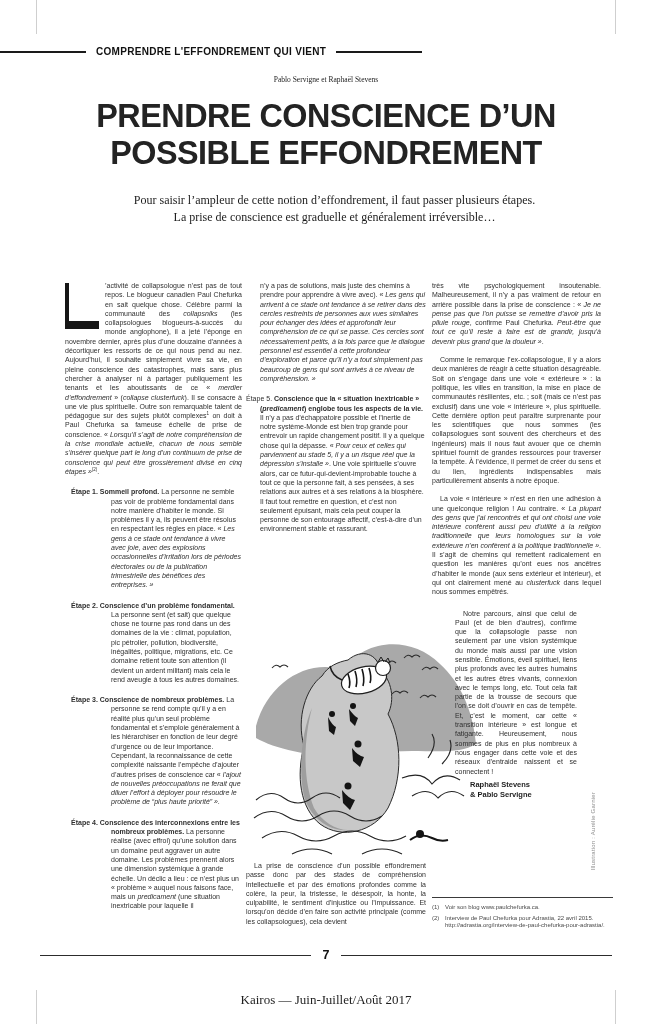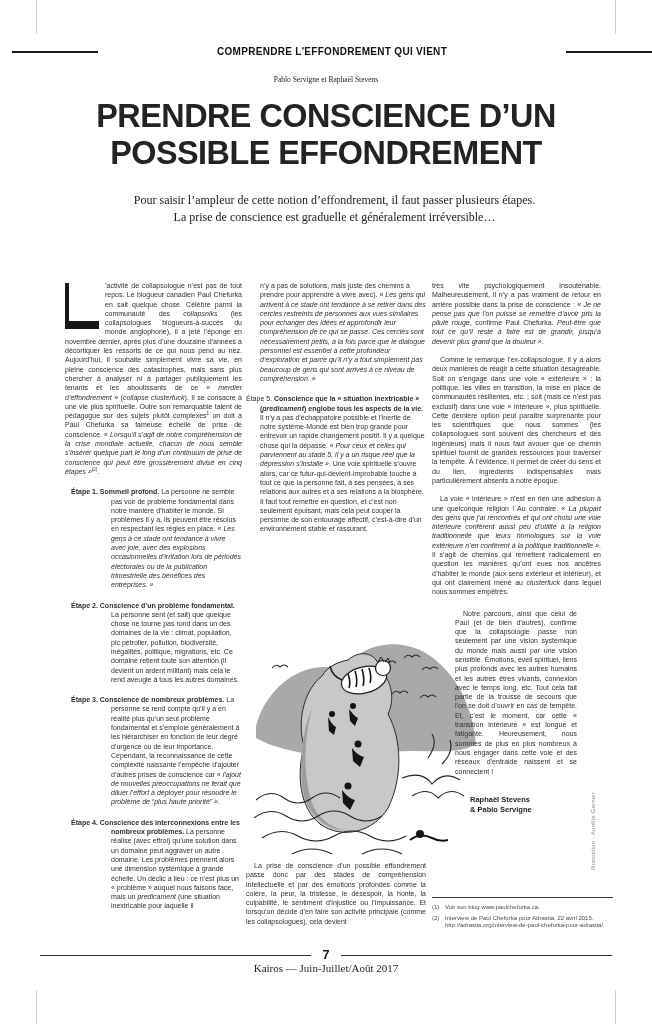--- a/index.html
+++ b/index.html
@@ -1,21 +1,21 @@
 <!DOCTYPE html>
 <html><head>
 <meta charset="utf-8">
 <style>
   html,body{margin:0;padding:0;background:#e8e8e8;}
   .page{position:relative;width:652px;height:1024px;background:#ffffff;overflow:hidden;
         font-family:"Liberation Sans",sans-serif;color:#2f2f2f;}
   .crop{position:absolute;background:#cfcfcf;}
   
   .header{position:absolute;left:0;top:46px;width:652px;text-align:center;}
-  .kicker-row{display:flex;align-items:center;justify-content:space-between;padding-left:12px;}
+  .kicker-row{display:flex;align-items:center;justify-content:flex-start;}
   .krule{width:86px;height:2px;background:#1a1a1a;}
   .kicker{margin:0 10px;font-size:10px;font-weight:bold;letter-spacing:.3px;color:#111;}
   .authors{margin-top:18px;font-family:"Liberation Serif",serif;font-size:7.5px;color:#222;}
   .title{margin-top:13px;font-size:33px;line-height:37px;font-weight:bold;letter-spacing:-.5px;
          color:#232323;transform:scaleX(.98);transform-origin:center;}
   .standfirst{margin-top:21px;font-family:"Liberation Serif",serif;font-size:12px;line-height:16.5px;color:#1c1c1c;padding-left:17px;}
   
   .col{position:absolute;top:281px;font-size:7px;line-height:9.3px;color:#2f2f2f;}
   .c1{left:65px;width:177px;}
   .c2{left:246px;width:180px;}
@@ -25,40 +25,40 @@
   sup{font-size:4.5px;line-height:0;}
   .dropcap{float:left;width:30px;height:38px;border-left:4px solid #161616;border-bottom:8px solid #161616;
            margin:2px 6px 2px 0;}
   .etape{margin-top:11px;padding-left:46px;text-indent:-40px;text-align:left;}
   .etape .num,.ttl{font-weight:bold;}
   .cont{padding-left:14px;text-align:left;}
   .etape5{margin-top:11px;padding-left:14px;text-indent:-14px;text-align:left;}
   .p-gap{margin-top:9px;}
   .ind{text-indent:8px;}
   .narrow{margin-top:12px;margin-left:23px;width:122px;text-align:justify;text-indent:8px;}
-  .signature{margin-top:19px;margin-left:38px;font-weight:bold;font-size:7.5px;line-height:10px;color:#1d1d1d;}
+  .signature{margin-top:4px;margin-left:38px;font-weight:bold;font-size:7.5px;line-height:10px;color:#1d1d1d;}
   
   .illus{position:absolute;left:252px;top:618px;width:228px;height:242px;}
   .closing{position:absolute;left:246px;top:861px;width:180px;font-size:7px;line-height:9.3px;
            text-align:justify;text-indent:8px;color:#2f2f2f;}
   
   .fn-rule{position:absolute;left:432px;top:897px;width:181px;height:1px;background:#3a3a3a;}
   .footnotes{position:absolute;left:432px;top:904px;width:181px;font-size:6px;line-height:7.5px;color:#4a4a4a;}
   .fn{display:flex;}
   .fn + .fn{margin-top:3px;}
   .fn-num{width:13px;flex:none;}
   .fn-text{flex:1;}
   .credit{position:absolute;left:590px;top:792px;writing-mode:vertical-rl;transform:rotate(180deg);
           font-size:6px;color:#8d8d8d;letter-spacing:.2px;}
   
   .footer-rule{position:absolute;left:40px;top:948px;width:572px;display:flex;align-items:center;}
   .fline{flex:1;height:1px;background:#2c2c2c;}
   .pnum{margin:0 12px;font-size:12.5px;font-weight:bold;color:#111;}
-  .journal{position:absolute;left:0;top:962px;width:652px;text-align:center;
-           font-family:"Liberation Serif",serif;font-size:11px;color:#1f1f1f;}
+  .journal{position:absolute;left:0;top:992px;width:652px;text-align:center;
+           font-family:"Liberation Serif",serif;font-size:13px;color:#1f1f1f;}
 </style>
 </head>
 <body>
 
 <div class="page">
 
   <div class="crop" style="left:36px;top:0;width:1px;height:34px"></div>
   <div class="crop" style="left:615px;top:0;width:1px;height:34px"></div>
   <div class="crop" style="left:36px;top:990px;width:1px;height:34px"></div>
   <div class="crop" style="left:615px;top:990px;width:1px;height:34px"></div>

